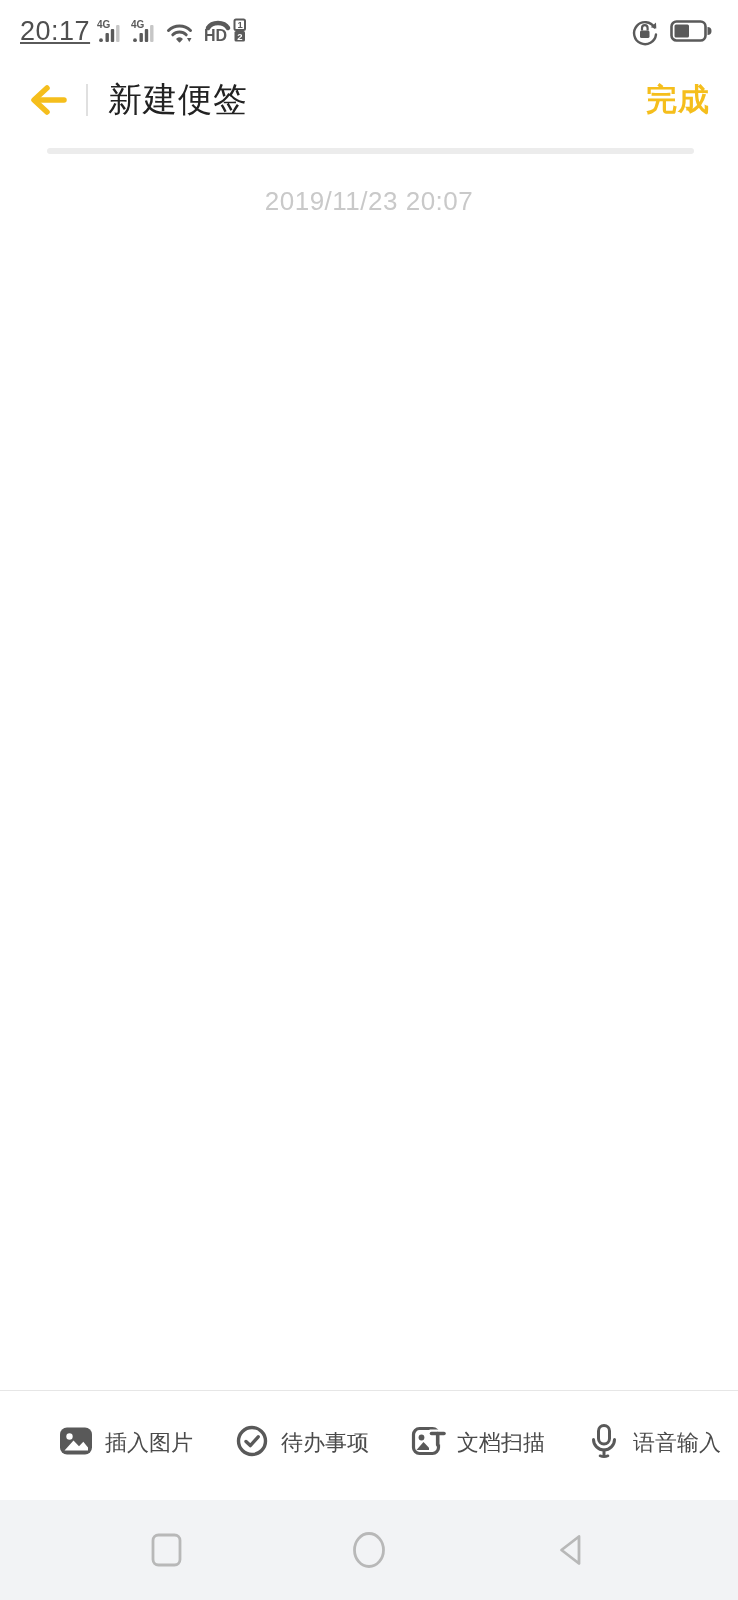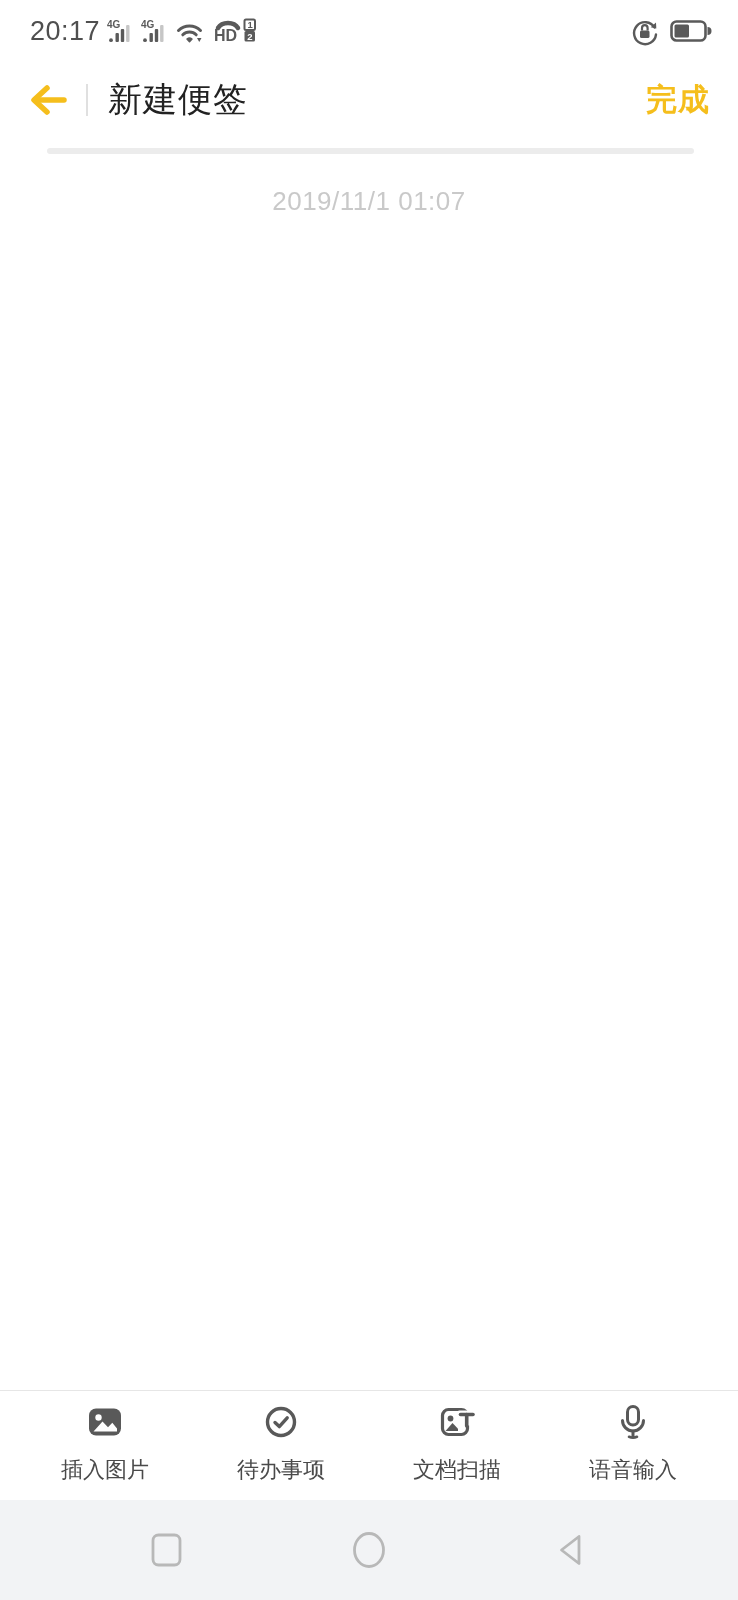--- a/index.html
+++ b/index.html
@@ -6,21 +6,21 @@
   html,body { width:738px; height:1600px; }
   body {
     font-family:"Liberation Sans","DejaVu Sans",sans-serif;
     background:#ffffff; color:#1f1f1f;
     display:flex; flex-direction:column; overflow:hidden;
   }
   
   .status-bar {
     height:56px; flex:0 0 56px;
     display:flex; align-items:center; justify-content:space-between;
-    padding:6px 26px 0 30px; color:#5a5a5a;
+    padding:6px 26px 0 20px; color:#5a5a5a;text-decoration:underline;
   }
   .sb-left { display:flex; align-items:center; gap:7px; }
   .sb-right { display:flex; align-items:center; gap:10px; }
   .sb-time { font-size:27px; color:#4f4f4f; letter-spacing:0.5px; }
   .sb-icon { display:inline-flex; align-items:center; }
   
   .header {
     height:88px; flex:0 0 88px;
     display:flex; align-items:center; padding:0 28px;
   }
@@ -48,21 +48,21 @@
     background:#F5BE1C; vertical-align:-6px; margin-left:2px;
   }
   
   .toolbar {
     flex:0 0 110px; height:110px;
     border-top:1px solid #e6e6e6;
     display:flex; justify-content:space-between; align-items:center;
     padding:4px 55px 10px 55px; background:#fff;
   }
   .tb-item {
-    display:flex; flex-direction:column; align-items:center;
+    display:flex; flex-direction:row; align-items:center;
     gap:8px; width:100px; cursor:pointer; color:#595959;
   }
   .tb-label { font-size:22px; color:#4a4a4a; white-space:nowrap; }
   
   .nav-bar {
     flex:0 0 100px; height:100px; background:#f2f3f5;
     display:flex; justify-content:space-between; align-items:center;
     padding:0 150px; color:#b8b8b8;
   }
   .nav-btn { display:flex; align-items:center; justify-content:center; cursor:pointer; }
@@ -141,21 +141,21 @@
       <line x1="7" y1="17" x2="36" y2="17" stroke="#F5BE1C" stroke-width="5.5" stroke-linecap="round"></line>
     </svg>
   </span>
   <span class="header-vdiv"></span>
   <span class="header-title">新建便签</span>
   <span class="done-btn">完成</span>
 </div>
 <div class="header-bar"></div>
 
 <div class="note-area">
-  <div class="note-date">2019/11/1 01:07</div>
+  <div class="note-date">2019/11/23 20:07</div>
 </div>
 
 <div class="toolbar">
 
   <div class="tb-item">
     <span>
       <svg width="42" height="42" viewBox="0 0 42 42">
         <rect x="5" y="7.5" width="32" height="27" rx="7" fill="#595959"></rect>
         <circle cx="14.5" cy="16.5" r="3.2" fill="#ffffff"></circle>
         <path d="M9.5 30.5 L18.5 20.5 L24 26.2 L28.3 21.8 L33 27.5 L33 30.5 Z" fill="#ffffff"></path>

